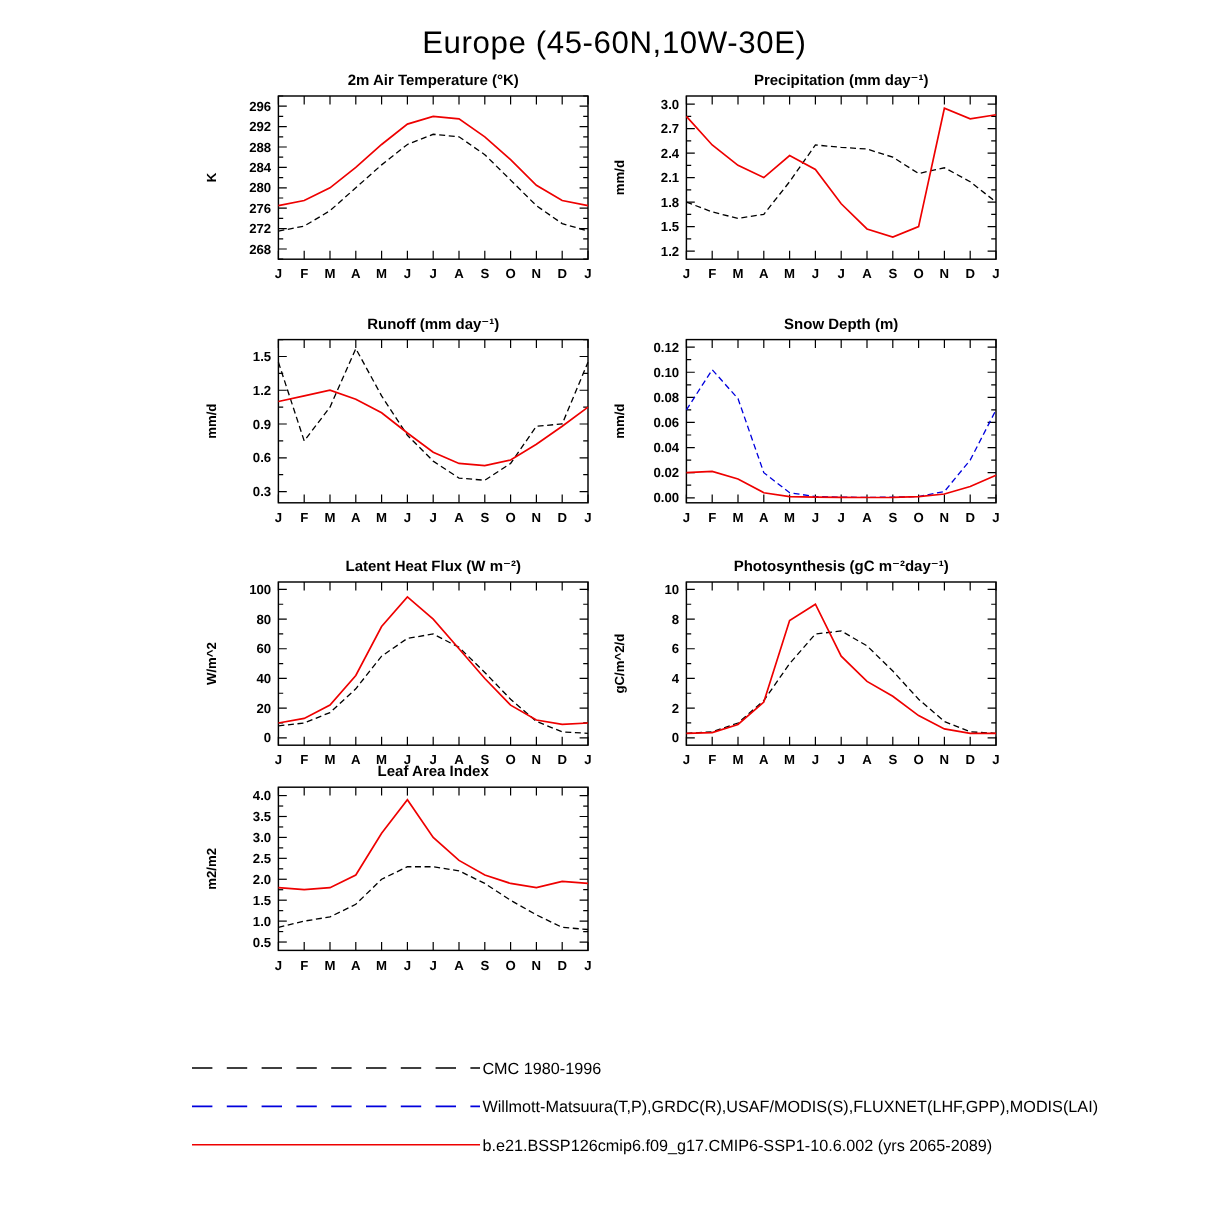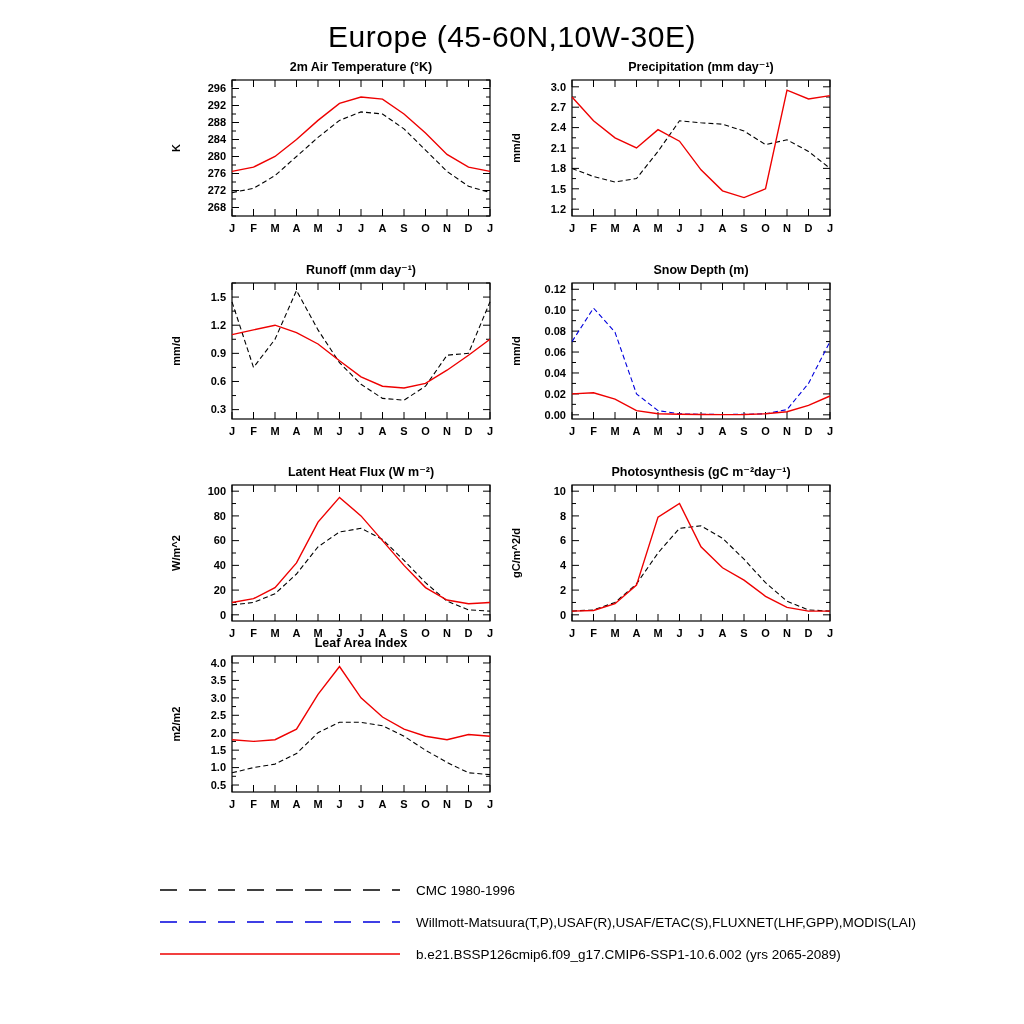--- a/index.html
+++ b/index.html
@@ -1,28 +1,28 @@
 <!DOCTYPE html>
 <html><head>
 <meta charset="utf-8">
 <style>
   html,body{margin:0;padding:0;background:#ffffff;}
   .canvas{position:relative;width:1024px;height:1024px;background:#ffffff;overflow:hidden;
           font-family:"Liberation Sans","DejaVu Sans",sans-serif;color:#000;}
   .fig-title{position:absolute;top:20px;left:0;width:100%;text-align:center;
-             font-size:30px;letter-spacing:0.5px;}
+             font-size:26px;letter-spacing:0.5px;}
   .panel{position:absolute;width:368px;height:196px;font-weight:bold;}
   .c0{left:148px}.c1{left:488px}
   .r0{top:58px}.r1{top:261px}.r2{top:463px}.r3{top:634px}
   svg text{fill:#000;font-family:"Liberation Sans","DejaVu Sans",sans-serif;}
   .ptitle{font-size:12.5px;}
   .ticklab{font-size:11px;}
   .legend{position:absolute;left:158px;top:874px;}
   .legend-row{display:flex;align-items:center;height:32px;}
-  .legend-label{font-size:13.5px;margin-left:14px;white-space:nowrap;}
+  .legend-label{font-size:13.5px;white-space:nowrap;}
 </style>
 </head>
 <body>
 
 <div class="canvas">
 
   <div class="fig-title">Europe (45-60N,10W-30E)</div>
 
   <div class="panel c0 r0"><svg width="368" height="196" viewBox="0 0 368 196">
         <text x="213" y="13" text-anchor="middle" class="ptitle">2m Air Temperature (°K)</text>
@@ -578,21 +578,21 @@
     <div class="legend-row">
       <svg class="legend-swatch" width="244" height="14">
         <line x1="2" y1="7" x2="242" y2="7" stroke-width="1.3" stroke="#000000" stroke-dasharray="17 12"></line>
       </svg>
       <span class="legend-label">CMC 1980-1996</span>
     </div>
     <div class="legend-row">
       <svg class="legend-swatch" width="244" height="14">
         <line x1="2" y1="7" x2="242" y2="7" stroke-width="1.3" stroke="#0000dd" stroke-dasharray="17 12"></line>
       </svg>
-      <span class="legend-label">Willmott-Matsuura(T,P),USAF(R),USAF/ETAC(S),FLUXNET(LHF,GPP),MODIS(LAI)</span>
+      <span class="legend-label">Willmott-Matsuura(T,P),GRDC(R),USAF/MODIS(S),FLUXNET(LHF,GPP),MODIS(LAI)</span>
     </div>
     <div class="legend-row">
       <svg class="legend-swatch" width="244" height="14">
         <line x1="2" y1="7" x2="242" y2="7" stroke-width="1.3" stroke="#ee0000"></line>
       </svg>
       <span class="legend-label">b.e21.BSSP126cmip6.f09_g17.CMIP6-SSP1-10.6.002 (yrs 2065-2089)</span>
     </div>
   </div>
 
 </div>

